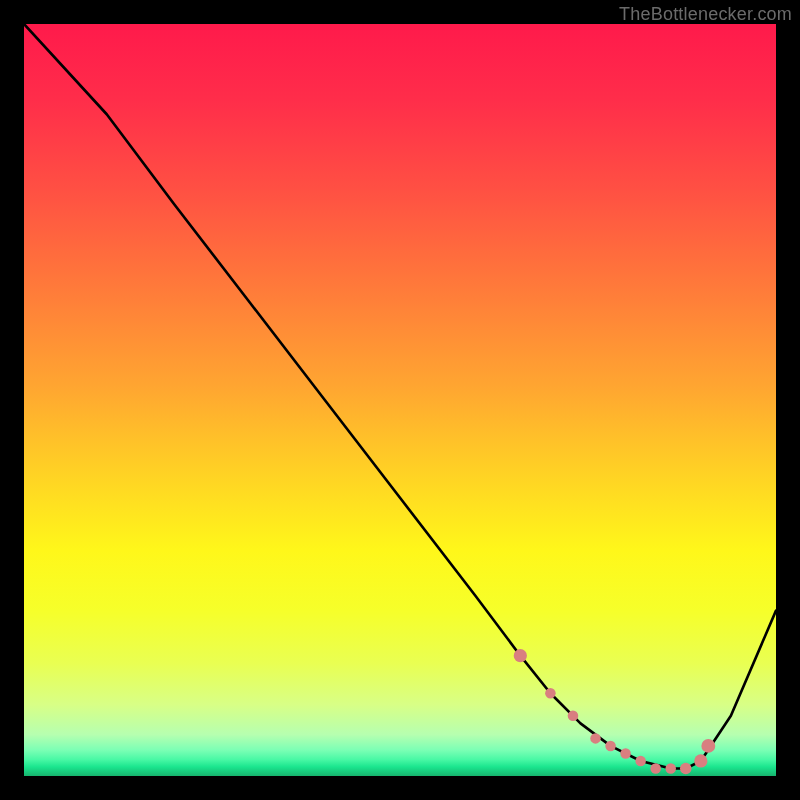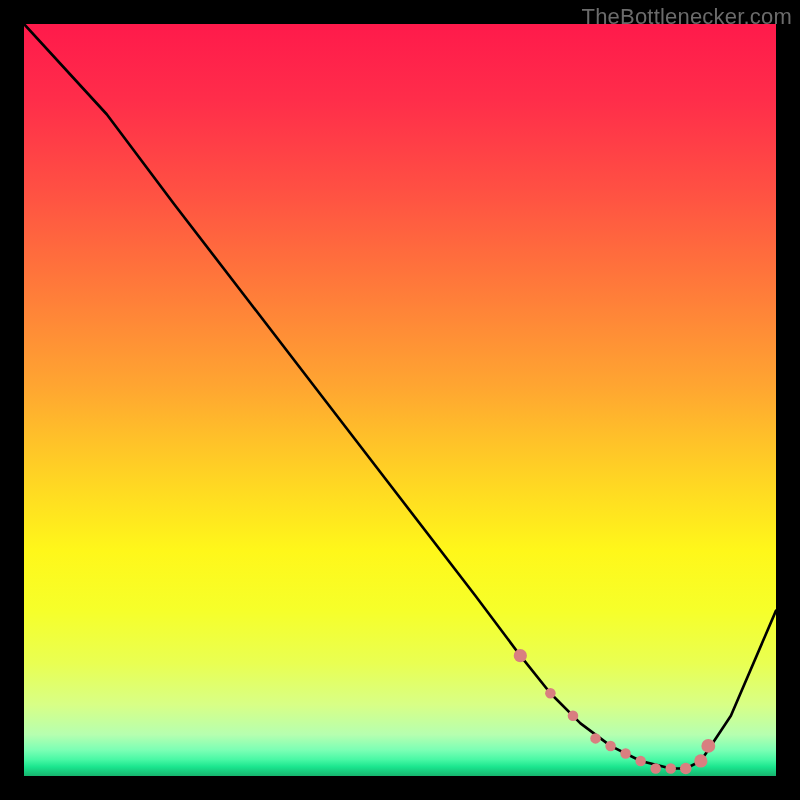--- a/index.html
+++ b/index.html
@@ -30,21 +30,21 @@
   }
   .curve {
     position: absolute;
     inset: 0;
   }
   .watermark {
     position: absolute;
     top: 4px;
     right: 8px;
     color: #6b6b6b;
-    font-size: 22px;
+    font-size: 18px;
     letter-spacing: 0.2px;
     font-weight: 500;
     user-select: none;
   }
 </style>
 </head>
 <body>
 
 <div class="stage">
   <div class="watermark">TheBottlenecker.com</div>

